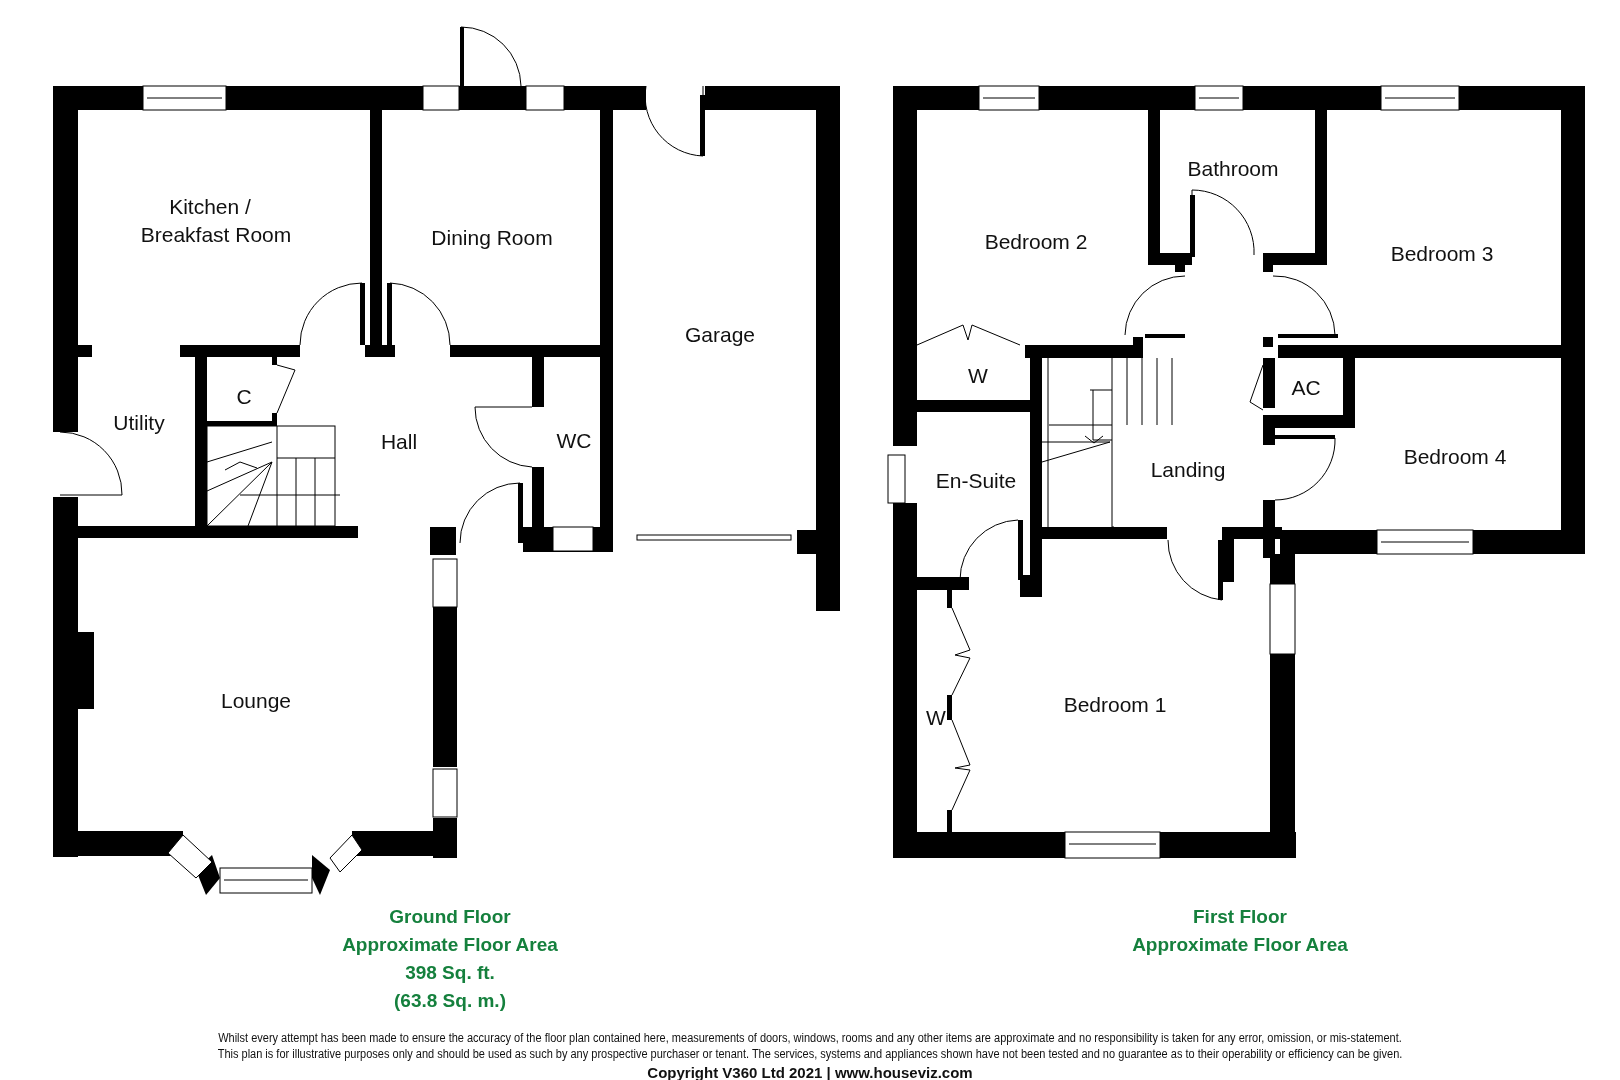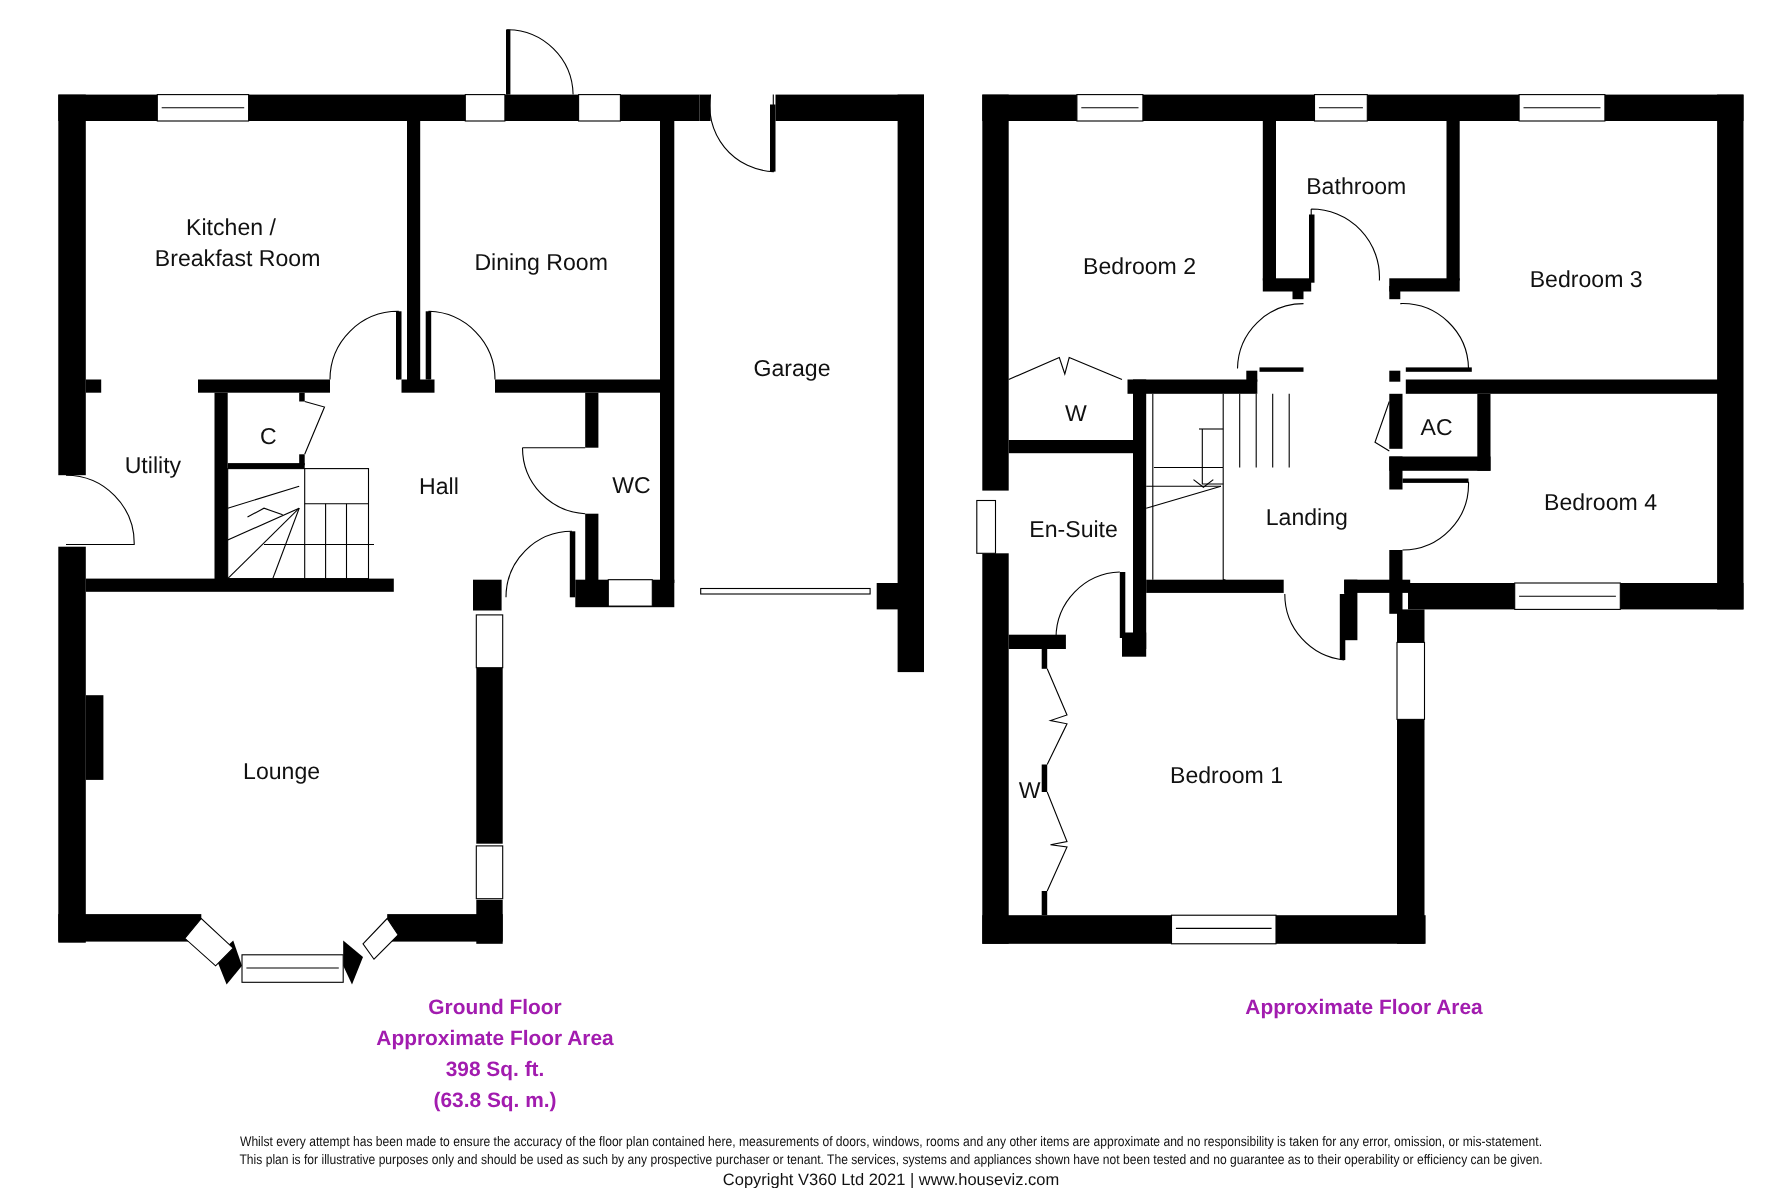--- a/index.html
+++ b/index.html
@@ -1,22 +1,22 @@
 <!DOCTYPE html>
 <html><head>
 <meta charset="utf-8">
 <style>
   html, body { margin:0; padding:0; background:#ffffff; }
   body { width:1620px; height:1080px; position:relative; overflow:hidden; font-family:"Liberation Sans", sans-serif; color:#111; }
   svg#plan { position:absolute; left:0; top:0; }
   .lbl { font-family:"Liberation Sans", sans-serif; font-size:21px; fill:#111; }
-  .caption { position:absolute; text-align:center; font-family:"Liberation Sans", sans-serif; font-weight:bold; font-size:19px; line-height:28px; color:#a21caf; }
+  .caption { position:absolute; text-align:center; font-family:"Liberation Sans", sans-serif; font-weight:bold; font-size:19px; line-height:28px; color:#15803d; }
   .caption div { white-space:nowrap; }
   .disclaimer { position:absolute; left:0; width:1620px; top:1030px; text-align:center; font-family:"Liberation Sans", sans-serif; font-size:12.5px; line-height:16px; color:#111; transform:scaleX(0.88); transform-origin:center; }
-  .copyright { position:absolute; left:0; width:1620px; top:1064px; text-align:center; font-family:"Liberation Sans", sans-serif; font-weight:normal; font-size:15px; color:#111; }
+  .copyright { position:absolute; left:0; width:1620px; top:1064px; text-align:center; font-family:"Liberation Sans", sans-serif; font-weight:bold; font-size:15px; color:#111; }
   .w { fill:#000; }
   .win { fill:#fff; stroke:#000; stroke-width:1; }
   .thin { fill:none; stroke:#000; stroke-width:1; }
 </style>
 </head>
 <body>
 
 <svg id="plan" width="1620" height="1080" viewBox="0 0 1620 1080" xmlns="http://www.w3.org/2000/svg">
 
   <g>
@@ -226,20 +226,21 @@
 </svg>
 
 <div class="caption" style="left:300px; top:903px; width:300px;">
   <div>Ground Floor</div>
   <div>Approximate Floor Area</div>
   <div>398 Sq. ft.</div>
   <div>(63.8 Sq. m.)</div>
 </div>
 
 <div class="caption" style="left:1090px; top:903px; width:300px;">
+  <div>First Floor</div>
   <div>Approximate Floor Area</div>
 </div>
 
 <div class="disclaimer">
   <div>Whilst every attempt has been made to ensure the accuracy of the floor plan contained here, measurements of doors, windows, rooms and any other items are approximate and no responsibility is taken for any error, omission, or mis-statement.</div>
   <div>This plan is for illustrative purposes only and should be used as such by any prospective purchaser or tenant. The services, systems and appliances shown have not been tested and no guarantee as to their operability or efficiency can be given.</div>
 </div>
 <div class="copyright">Copyright V360 Ltd 2021 | www.houseviz.com</div>
 
 </body></html>

